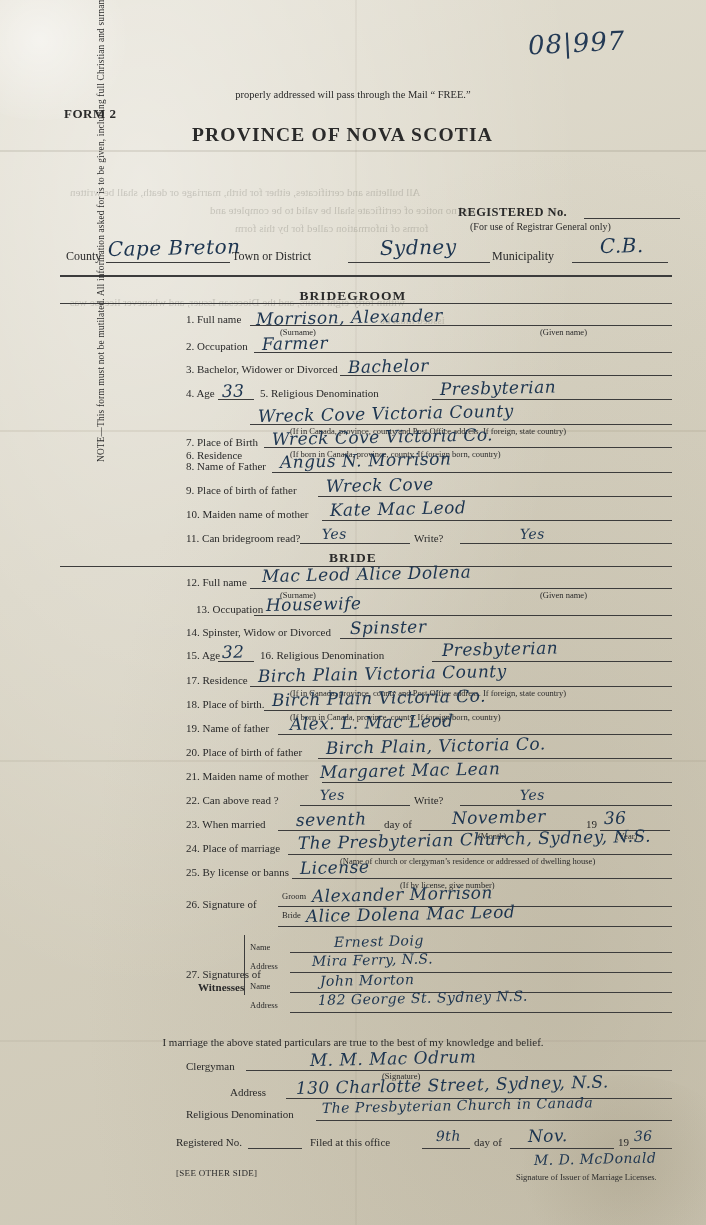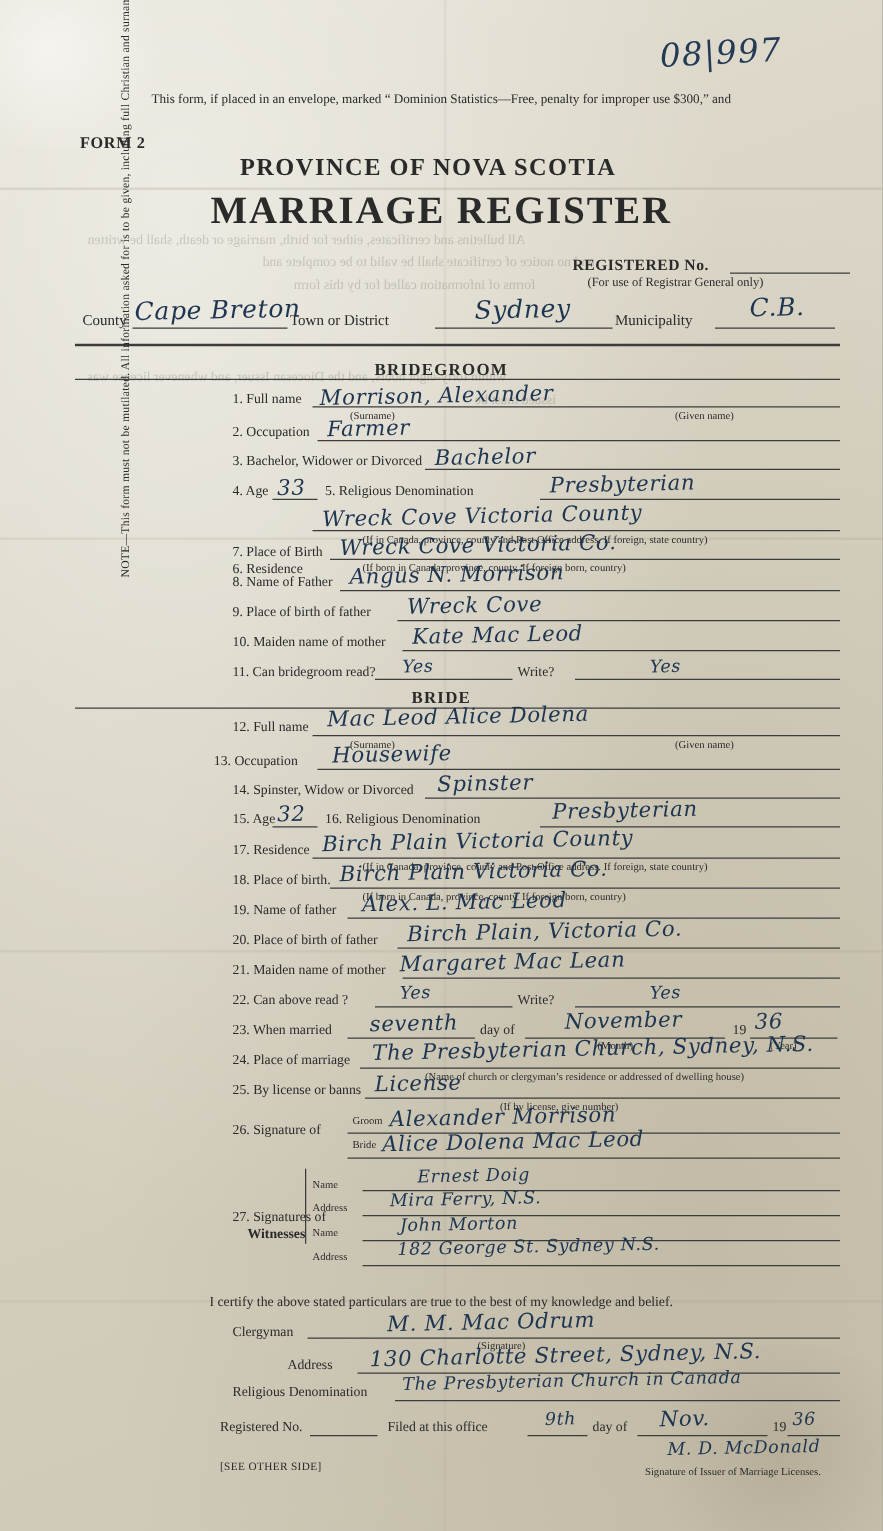--- a/index.html
+++ b/index.html
@@ -161,26 +161,25 @@
   <div class="stain" style="right:-40px;bottom:-30px;width:240px;height:180px;background:radial-gradient(circle,rgba(150,140,115,.3),rgba(255,255,255,0) 70%);"></div>
 
   <div class="ghost" style="left:70px;top:186px;">All bulletins and certificates, either for birth, marriage or death, shall be written</div>
   <div class="ghost" style="left:210px;top:204px;">and no notice of certificate shall be valid to be complete and</div>
   <div class="ghost" style="left:235px;top:222px;">forms of information called for by this form</div>
   <div class="ghost" style="left:70px;top:296px;">within forty-eight hours, and the Diocesan Issuer, and whenever license was</div>
   <div class="ghost" style="left:380px;top:314px;">issued must be</div>
 
   <div class="abs regno-top" style="left:528px;top:28px;">08|997</div>
 
-  <div class="abs notice" style="left:73px;top:72px;">This form, if placed in an envelope, marked “ Dominion Statistics—Free, penalty for improper use $300,” and</div>
+  <div class="abs notice" style="left:73px;top:87px;">properly addressed will pass through the Mail “ FREE.”</div>
 
   <div class="abs form2" style="left:64px;top:106px;">FORM 2</div>
 
   <div class="abs province" style="left:0;top:124px;width:685px;">PROVINCE OF NOVA SCOTIA</div>
-  <div class="abs title" style="left:0;top:150px;width:706px;">MARRIAGE REGISTER</div>
 
   <div class="abs regline" style="left:458px;top:205px;">REGISTERED No.</div>
   <div class="abs rule" style="left:584px;top:218px;width:96px;"></div>
   <div class="abs reguse" style="left:470px;top:221px;">(For use of Registrar General only)</div>
 
   <div class="abs lbl" style="left:66px;top:249px;font-size:12px;">County</div>
   <div class="abs hand lg" style="left:108px;top:237px;">Cape Breton</div>
   <div class="abs rule" style="left:106px;top:262px;width:124px;"></div>
 
   <div class="abs lbl" style="left:232px;top:249px;font-size:12px;">Town or District</div>
@@ -248,21 +247,21 @@
 
   <div class="abs sectionhead" style="left:0;top:550px;width:706px;">BRIDE</div>
   <div class="abs rule" style="left:60px;top:566px;width:612px;"></div>
 
   <div class="abs lbl" style="left:186px;top:576px;"><span>12.</span> <span>Full name</span></div>
   <div class="abs hand" style="left:262px;top:566px;">Mac Leod  Alice Dolena</div>
   <div class="abs rule" style="left:250px;top:588px;width:422px;"></div>
   <div class="abs sub" style="left:280px;top:590px;">(Surname)</div>
   <div class="abs sub" style="left:540px;top:590px;">(Given name)</div>
 
-  <div class="abs lbl" style="left:171px;top:603px;"><span>13.</span> <span>Occupation</span></div>
+  <div class="abs lbl" style="left:196px;top:603px;"><span>13.</span> <span>Occupation</span></div>
   <div class="abs hand" style="left:266px;top:595px;">Housewife</div>
   <div class="abs rule" style="left:254px;top:615px;width:418px;"></div>
 
   <div class="abs lbl" style="left:186px;top:626px;"><span>14.</span> <span>Spinster, Widow or Divorced</span></div>
   <div class="abs hand" style="left:350px;top:618px;">Spinster</div>
   <div class="abs rule" style="left:340px;top:638px;width:332px;"></div>
 
   <div class="abs lbl" style="left:186px;top:649px;"><span>15.</span> <span>Age</span></div>
   <div class="abs hand" style="left:222px;top:642px;">32</div>
   <div class="abs rule" style="left:218px;top:661px;width:36px;"></div>
@@ -342,21 +341,21 @@
   <div class="abs rule" style="left:290px;top:972px;width:382px;"></div>
 
   <div class="abs sub" style="left:250px;top:981px;">Name</div>
   <div class="abs hand sm" style="left:320px;top:973px;">John Morton</div>
   <div class="abs rule" style="left:290px;top:992px;width:382px;"></div>
 
   <div class="abs sub" style="left:250px;top:1000px;">Address</div>
   <div class="abs hand sm" style="left:318px;top:992px;">182 George St. Sydney N.S.</div>
   <div class="abs rule" style="left:290px;top:1012px;width:382px;"></div>
 
-  <div class="abs" style="left:0;top:1036px;width:706px;text-align:center;font-size:11px;">I certify the above stated particulars are true to the best of my knowledge and belief.</div>
+  <div class="abs" style="left:0;top:1036px;width:706px;text-align:center;font-size:11px;">I marriage the above stated particulars are true to the best of my knowledge and belief.</div>
 
   <div class="abs lbl" style="left:186px;top:1060px;">Clergyman</div>
   <div class="abs hand" style="left:310px;top:1050px;">M. M. Mac Odrum</div>
   <div class="abs rule" style="left:246px;top:1070px;width:426px;"></div>
   <div class="abs sub" style="left:382px;top:1071px;">(Signature)</div>
 
   <div class="abs lbl" style="left:230px;top:1086px;">Address</div>
   <div class="abs hand" style="left:296px;top:1078px;">130 Charlotte Street, Sydney, N.S.</div>
   <div class="abs rule" style="left:286px;top:1098px;width:386px;"></div>
 

